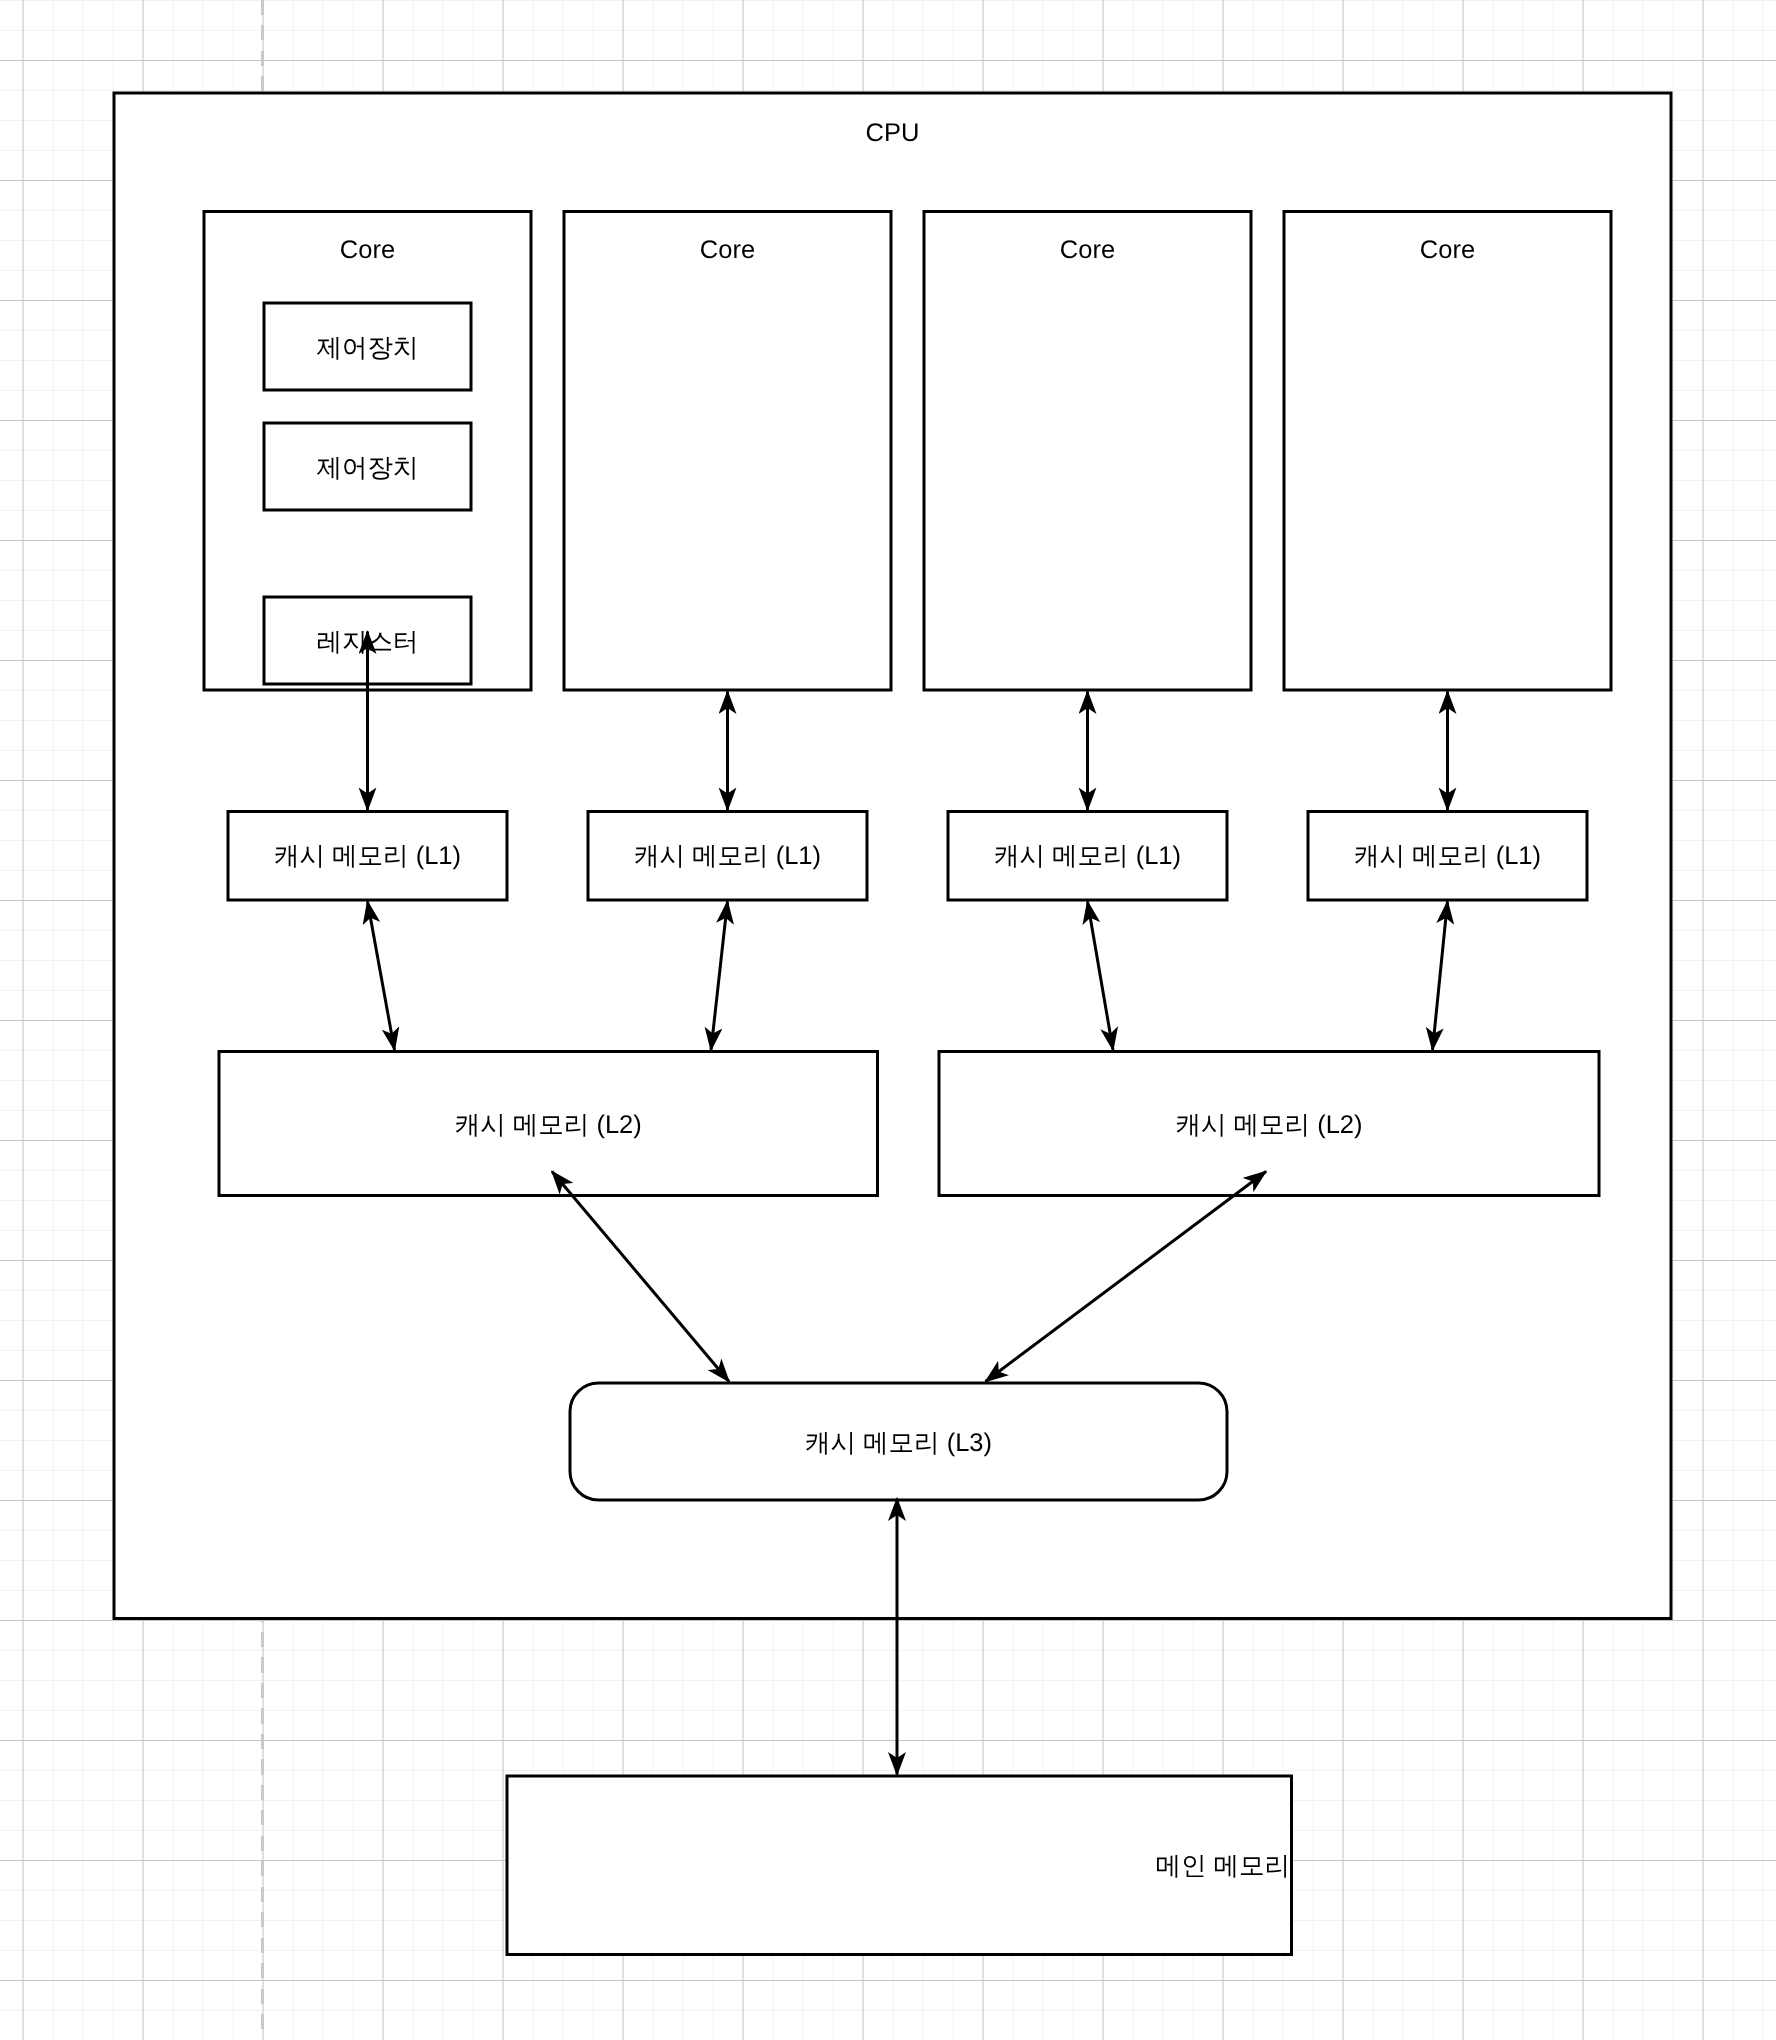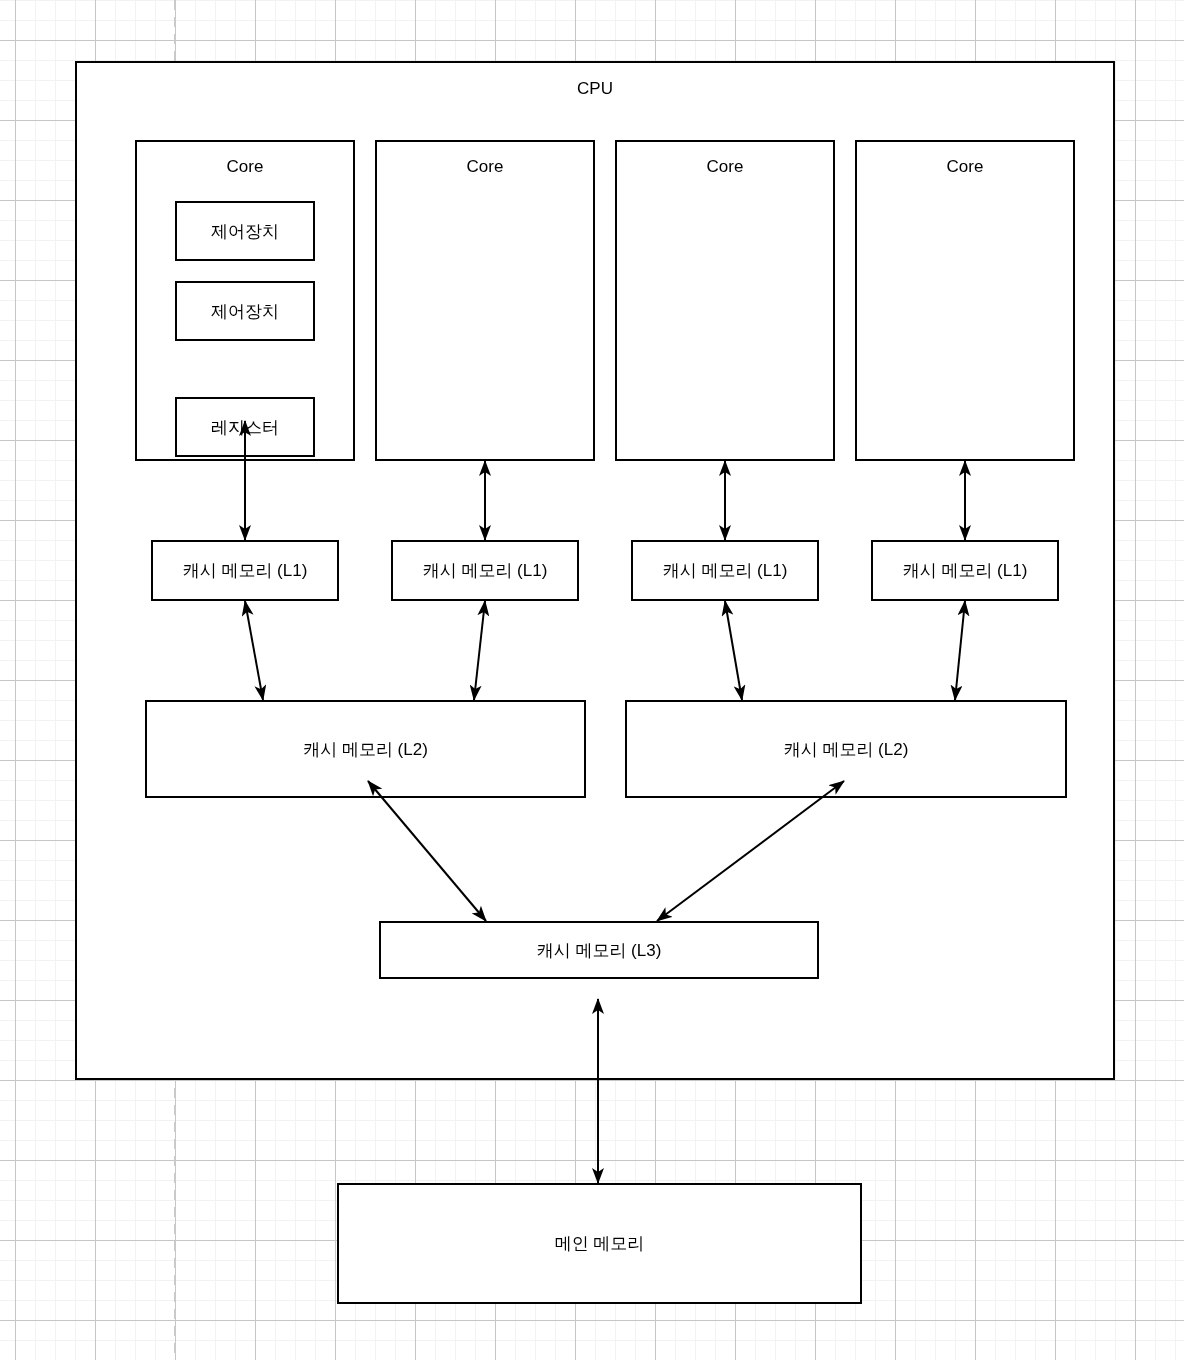--- a/index.html
+++ b/index.html
@@ -53,22 +53,22 @@
   .unit-2 { top: 139px; }
   .unit-3 { top: 219px; margin-top: 36px; }
   .l1-box { top: 540px; width: 188px; height: 61px; }
   .l1-1 { left: 151px; }
   .l1-2 { left: 391px; }
   .l1-3 { left: 631px; }
   .l1-4 { left: 871px; }
   .l2-box { top: 700px; height: 98px; }
   .l2-1 { left: 145px; width: 441px; }
   .l2-2 { left: 625px; width: 442px; }
-  .l3-box   { left: 379px; top: 921px;  width: 440px; height: 58px; }
-  .main-box { left: 337px; top: 1183px; width: 525px; height: 121px; }
+  .l3-box   { left: 379px; top: 921px;  width: 440px; height: 80px; border-radius: 20px; }
+  .main-box { left: 337px; top: 1183px; width: 525px; height: 121px; justify-content: flex-end; }
   .arrow-layer {
     position: absolute; left: 0; top: 0;
     width: 1184px; height: 1360px;
     z-index: 3;
     pointer-events: none;
   }
   .arrow-layer line { stroke: #000000; stroke-width: 2; }
 </style>
 </head>
 <body>

